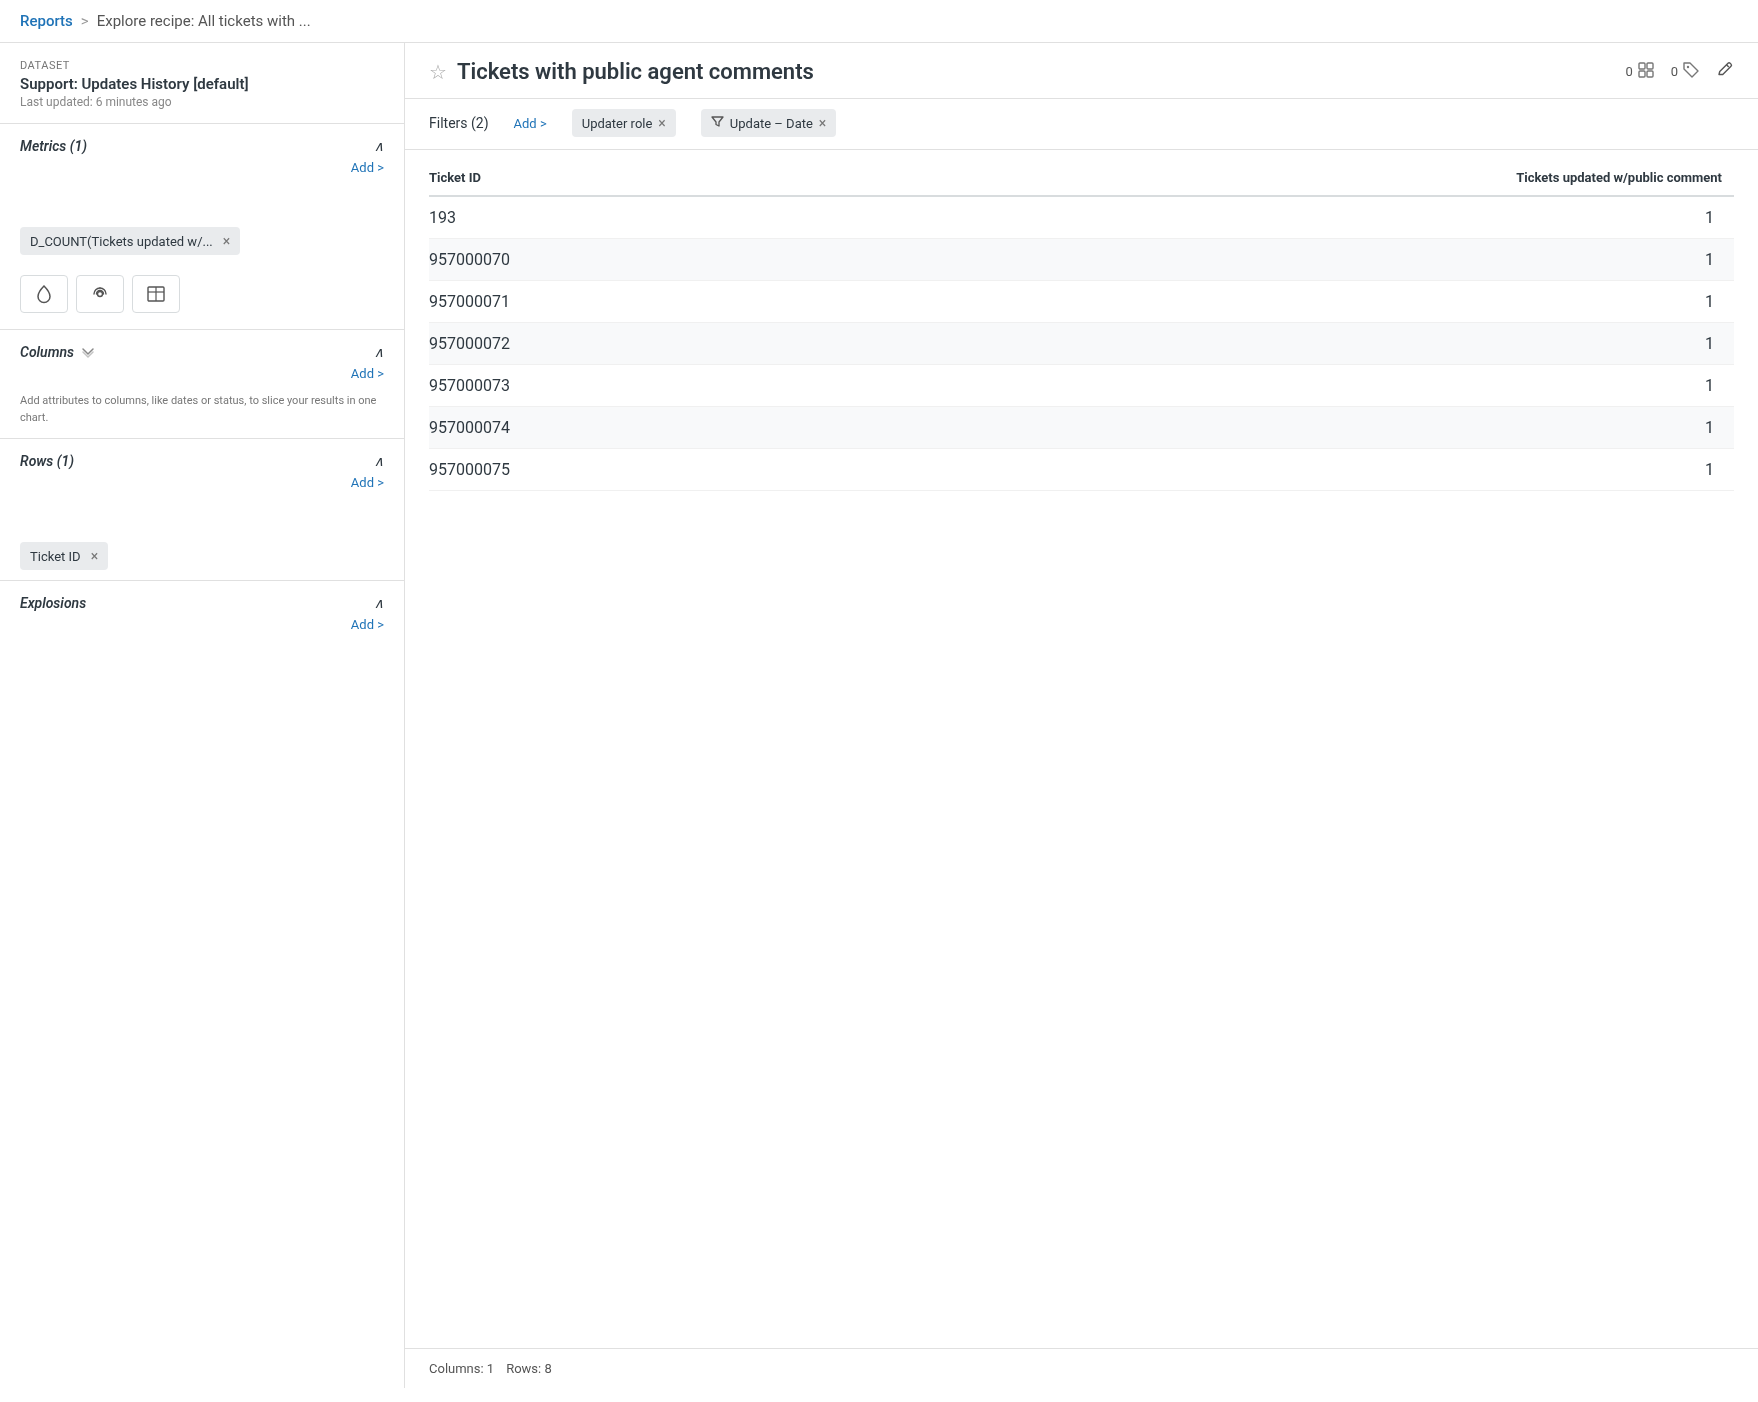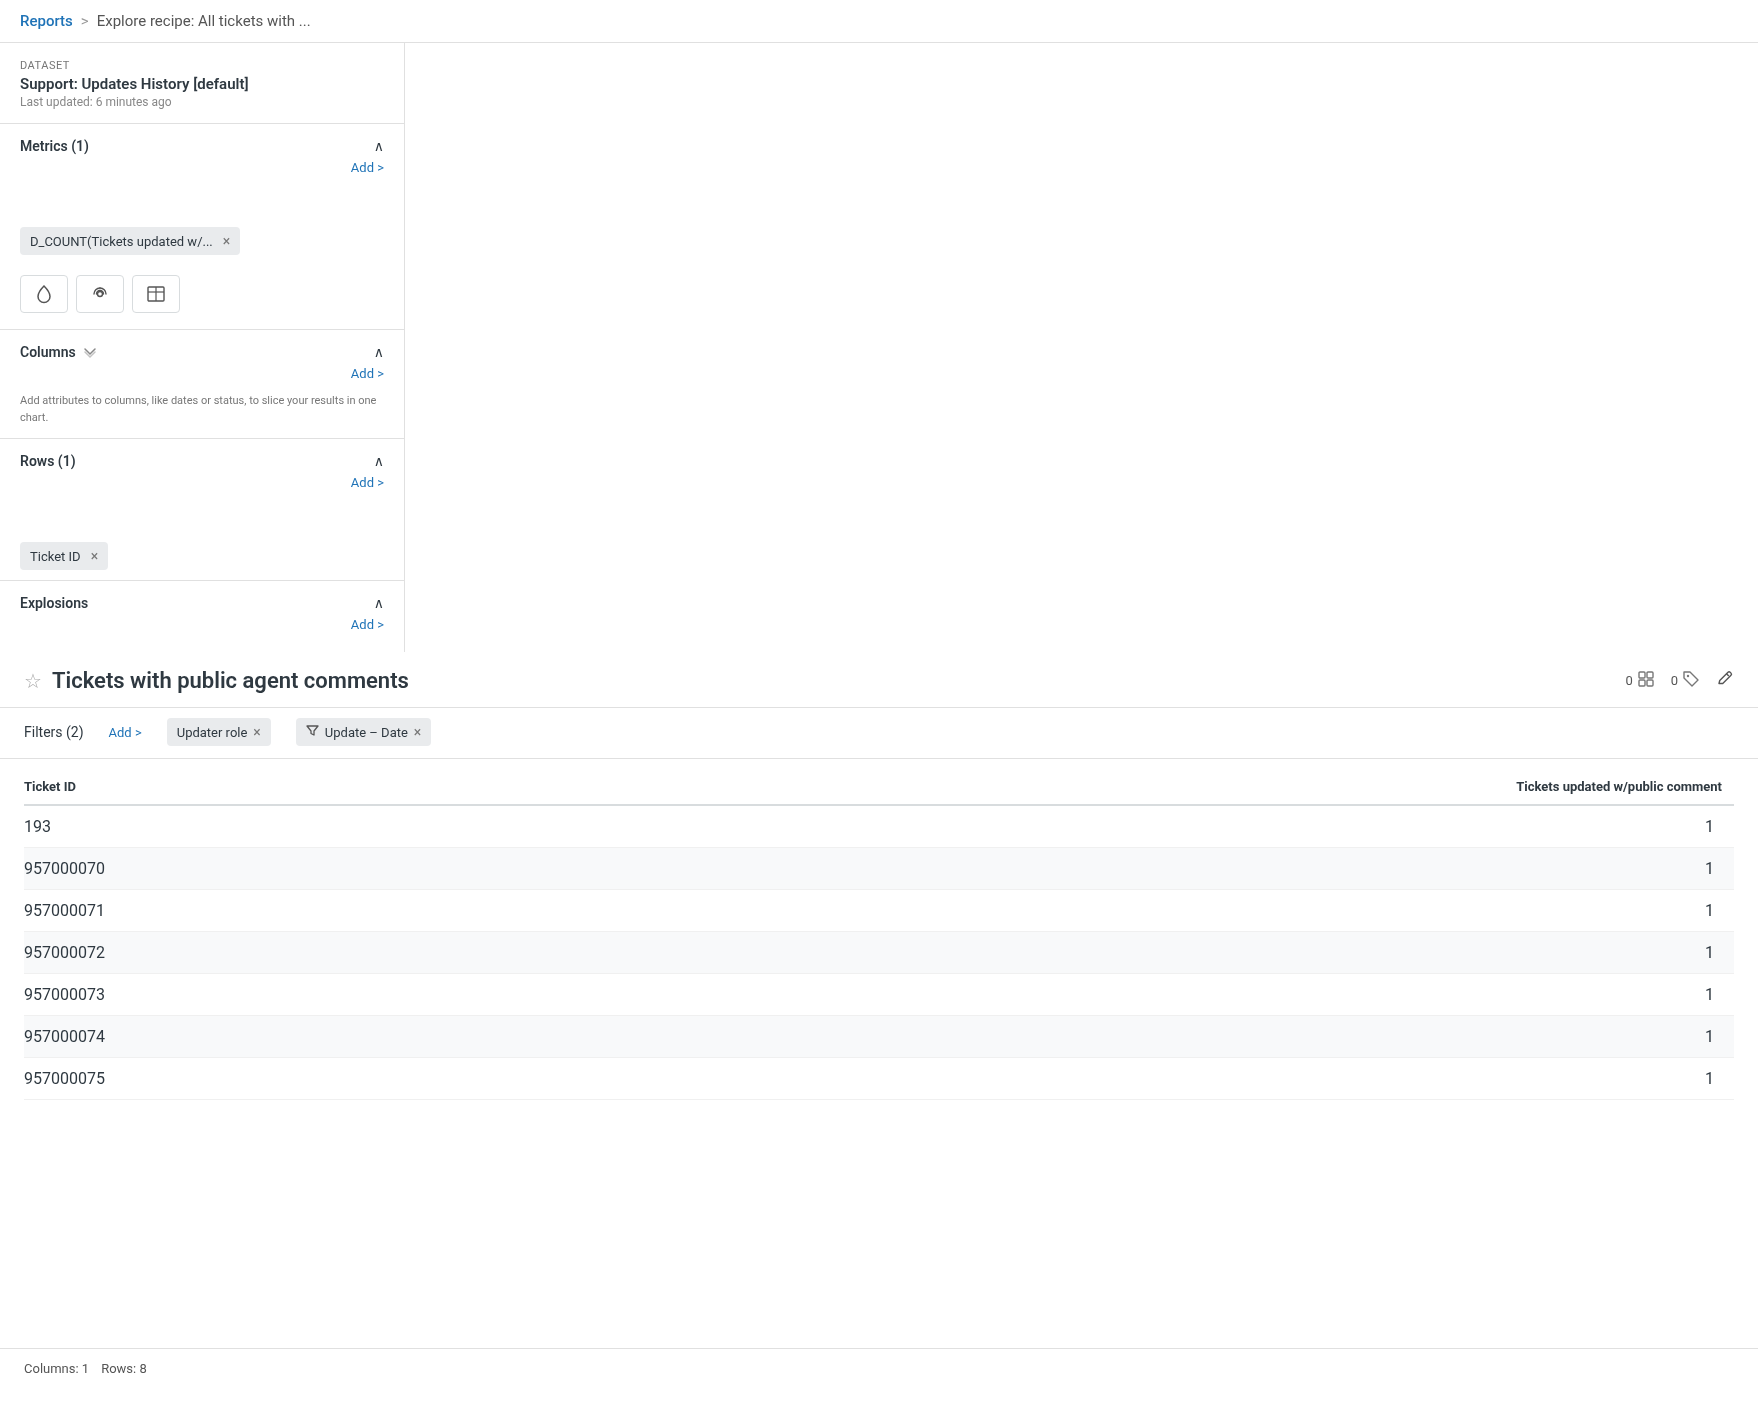--- a/index.html
+++ b/index.html
@@ -12,21 +12,20 @@
       font-size: 15px;
     }
     .breadcrumb-reports { color: #1f73b7; cursor: pointer; font-weight: 500; }
     .breadcrumb-sep { color: #999; margin: 0 8px; }
     .breadcrumb-current { color: #555; }
 
     
     .main-layout {
       display: flex;
       height: calc(100vh - 57px);
-      flex-direction: column;
     }
 
     
     .sidebar {
       width: 405px;
       min-width: 405px;
       border-right: 1px solid #e0e0e0;
       background: #fff;
       overflow-y: auto;
       padding-bottom: 20px;
@@ -38,20 +37,21 @@
       border-bottom: 1px solid #e0e0e0;
     }
     .dataset-label { font-size: 11px; color: #777; text-transform: uppercase; letter-spacing: 0.5px; margin-bottom: 3px; }
     .dataset-name { font-size: 15px; font-weight: 600; color: #2f3941; }
     .dataset-updated { font-size: 12px; color: #888; margin-top: 2px; }
 
     
     .section-header {
       display: flex; align-items: center; justify-content: space-between;
       padding: 14px 20px 6px;
+      font-style: italic;
     }
     .section-title { font-size: 14px; font-weight: 600; color: #2f3941; display: flex; align-items: center; gap: 6px; }
     .add-link { color: #1f73b7; font-size: 13px; cursor: pointer; padding-right: 20px; text-align: right; }
 
     
     .chip-row { padding: 6px 20px 10px; }
     .chip {
       display: inline-flex; align-items: center; gap: 6px;
       background: #e9ebed; border-radius: 4px;
       padding: 6px 10px; font-size: 13px; color: #2f3941;

